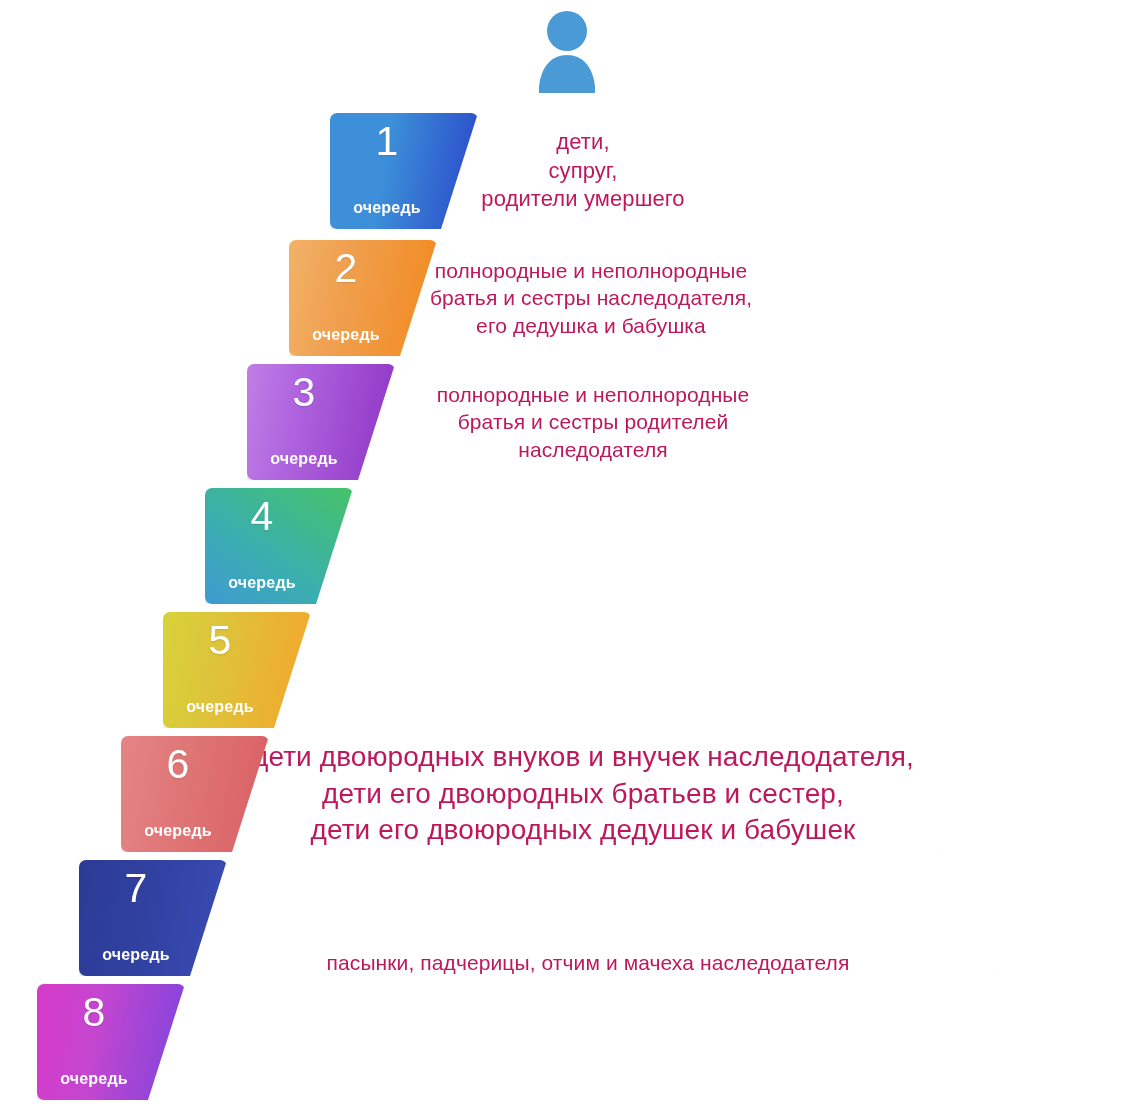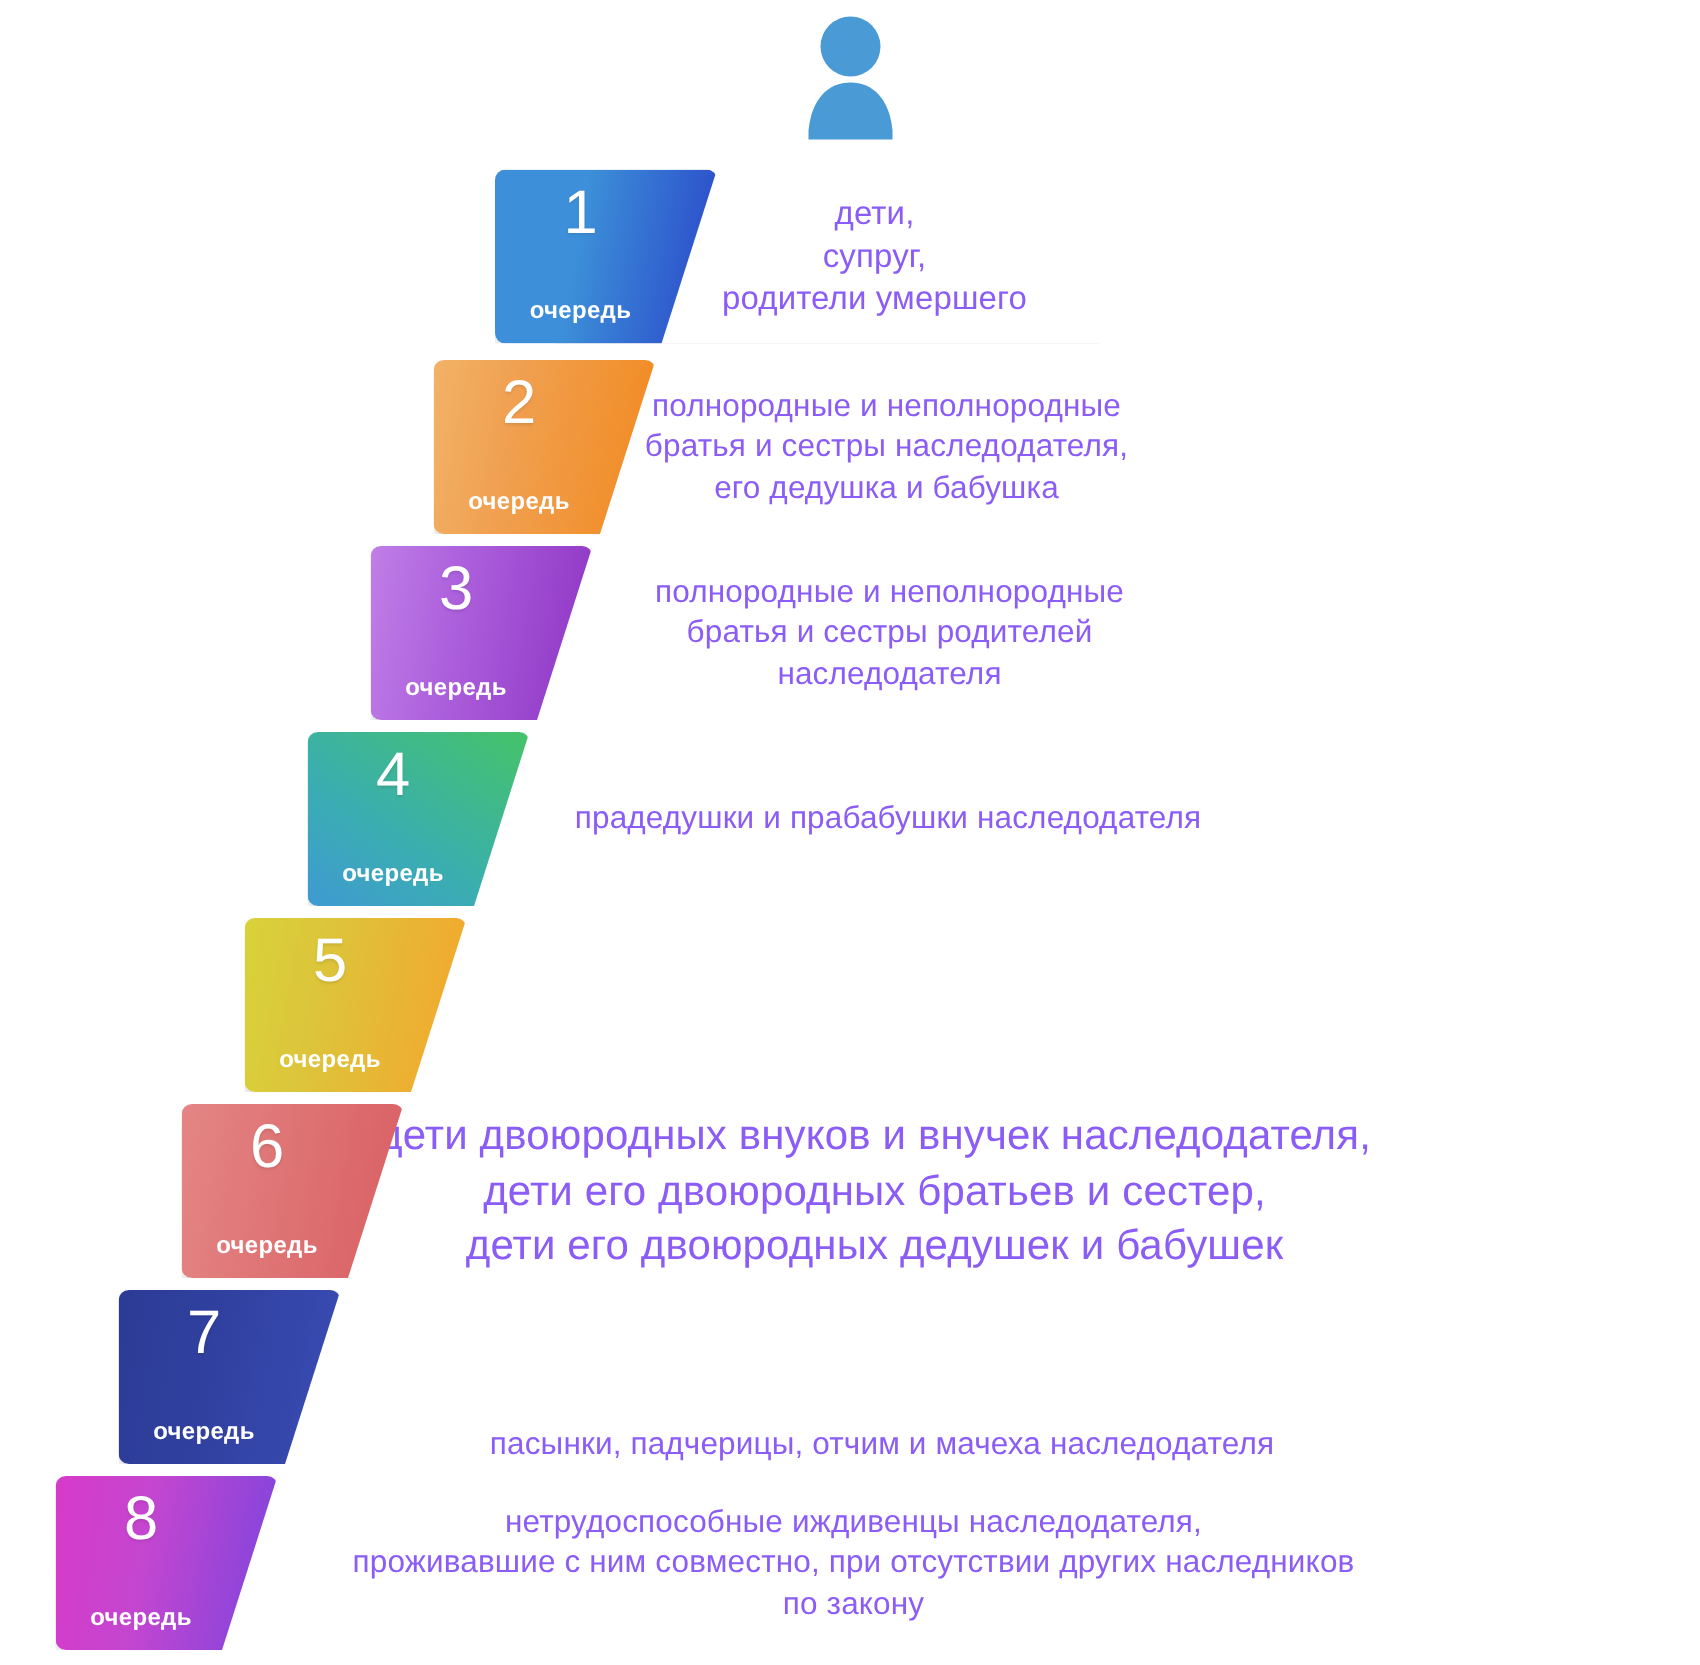--- a/index.html
+++ b/index.html
@@ -32,21 +32,21 @@
     top:0;
     background:#ffffff;
     box-shadow:0 7px 10px -3px rgba(120,120,130,.40);
     display:flex;
     align-items:center;
     justify-content:center;
     box-sizing:border-box;
   }
   .bar-text{
     text-align:center;
-    color:#8b5cf6;
+    color:#be185d;
     line-height:1.30;
     white-space:pre-line;
     letter-spacing:.1px;
     position:relative;
     z-index:2;
   }
   .badge{
     position:absolute;
     top:0;
     border-radius:7px 7px 7px 7px;
@@ -130,24 +130,20 @@
     </div>
     <div class="badge" style="left:247px;width:148px;height:116px;
                 background:linear-gradient(100deg,#c07ee6 0%,#ae62dd 35%,#8d33c4 100%);
                 clip-path:polygon(0 0, 100% 0, 75% 100%, 0 100%);">
       <div class="num">3</div>
       <div class="lbl">очередь</div>
     </div>
   </div>
 
   <div class="tier" style="top:488px;height:118px;">
-    <div class="bar" style="left:208px;width:688px;height:116px;
-                clip-path:polygon(0 0, 100% 0, 94.6% 100%, 5.4% 100%);">
-      <div class="bar-text" style="font-size:21px;padding-left:80px;">прадедушки и прабабушки наследодателя</div>
-    </div>
     <div class="badge" style="left:205px;width:148px;height:116px;
                 background:linear-gradient(35deg,#3f9ad2 0%,#3aaeb0 40%,#45c368 100%);
                 clip-path:polygon(0 0, 100% 0, 75% 100%, 0 100%);">
       <div class="num">4</div>
       <div class="lbl">очередь</div>
     </div>
   </div>
 
   <div class="tier" style="top:612px;height:118px;">
     <div class="badge" style="left:163px;width:148px;height:116px;
@@ -180,26 +176,20 @@
     </div>
     <div class="badge" style="left:79px;width:148px;height:116px;
                 background:linear-gradient(100deg,#2b3b95 0%,#30409f 40%,#3a4cb5 100%);
                 clip-path:polygon(0 0, 100% 0, 75% 100%, 0 100%);">
       <div class="num">7</div>
       <div class="lbl">очередь</div>
     </div>
   </div>
 
   <div class="tier" style="top:984px;height:118px;">
-    <div class="bar" style="left:40px;width:1024px;height:116px;
-                clip-path:polygon(0 0, 100% 0, 96.4% 100%, 3.6% 100%);">
-      <div class="bar-text" style="font-size:21px;padding-left:34px;">нетрудоспособные иждивенцы наследодателя,
-проживавшие с ним совместно, при отсутствии других наследников
-по закону</div>
-    </div>
     <div class="badge" style="left:37px;width:148px;height:116px;
                 background:linear-gradient(100deg,#d73ac8 0%,#c446d0 40%,#7b44dd 100%);
                 clip-path:polygon(0 0, 100% 0, 75% 100%, 0 100%);">
       <div class="num">8</div>
       <div class="lbl">очередь</div>
     </div>
   </div>
 
 </div>
 

